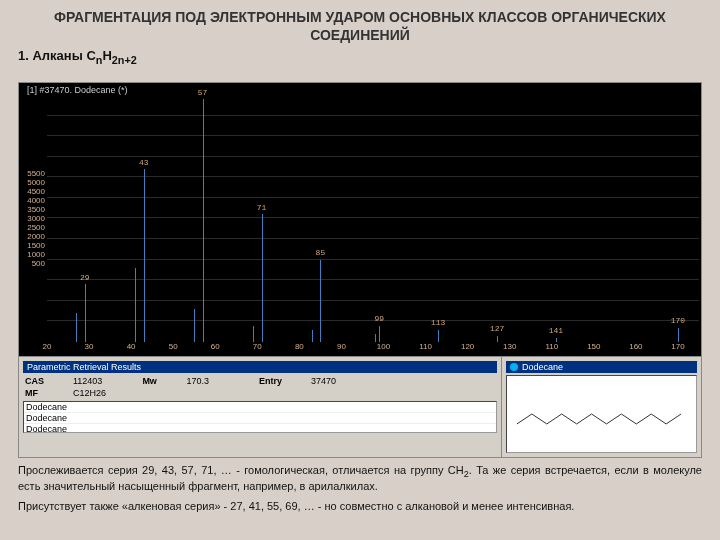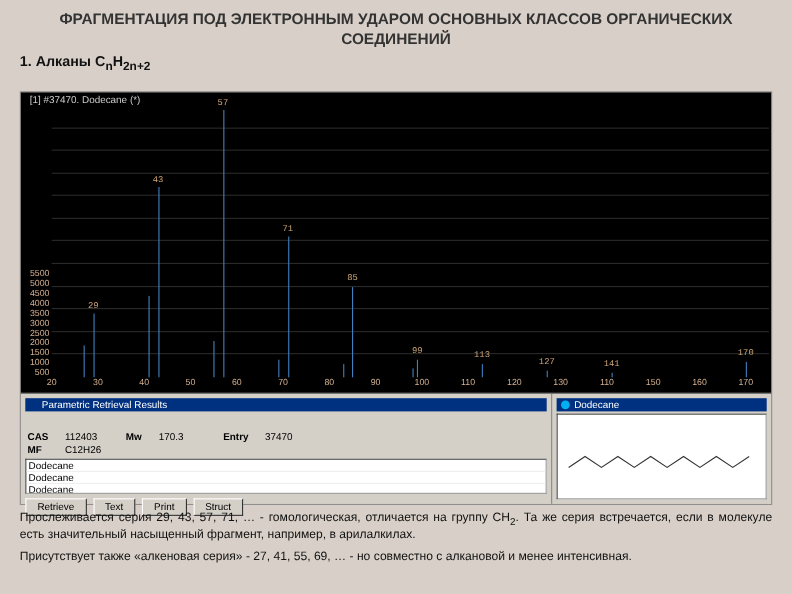--- a/index.html
+++ b/index.html
@@ -38,39 +38,39 @@
     border-bottom: 1px solid #888;
     overflow: hidden;
   }
   .chart-header {
     position: absolute; top: 2px; left: 4px;
     color: #ccc; font-size: 9px;
     background: rgba(0,0,0,0.5);
     padding: 0 4px;
   }
   .y-axis { position: absolute; left: 0; top: 12px; bottom: 14px;
-            display: flex; flex-direction: column; justify-content: flex-end;
+            display: flex; flex-direction: column; justify-content: center;
             color: #d4b090; font-size: 8px; padding-left: 2px; width: 26px; }
   .y-axis span { text-align: right; }
   .plot { position: absolute; left: 28px; right: 2px; top: 12px; bottom: 14px; }
   .grid-h { position:absolute; left:0; right:0; height:1px; background:#2a2a2a; }
   .bar { position:absolute; bottom:0; width:1px; background:#4080c0; }
   .peak-label { position:absolute; color:#d0a878; font-size:8px; transform:translateX(-50%);font-family:Liberation Mono, monospace; }
   .x-axis { position:absolute; left:28px; right:2px; bottom:0; height:14px;
             color:#d4b090; font-size:8px; }
   .x-tick { position:absolute; transform:translateX(-50%); }
 
   .lower-pane {
     display: flex; background:#d4d0c8; height: 100px;
   }
   .info-left {
     flex: 1; padding: 4px; font-size:9px; color:#000;
   }
-  .info-header { background:#003080; color:#fff; font-size:9px; padding:1px 15px; margin-bottom:17px; }
-  .info-row { display:flex; gap:6px; padding:1px 2px; }
+  .info-header { background:#003080; color:#fff; font-size:9px; padding:1px 4px; margin-bottom:2px; }
+  .info-row { display:flex; gap:20px; padding:1px 2px; }
   .info-row .lbl { width:28px; font-weight:bold; }
   .list-box { background:#fff; border:1px inset #999; height:32px; margin:2px 0 4px; font-size:9px; overflow:hidden;}
   .list-box div { padding:0 2px; border-bottom:1px solid #eee; }
   .btn-row { display:flex; gap:6px; }
   .win-btn { background:#d4d0c8; border:1px outset #fff; border-right-color:#888; border-bottom-color:#888;
              font-size:9px; padding:2px 10px; cursor:pointer; }
 
   .struct-panel {
     width: 200px; border-left:1px solid #888; padding:4px; display:flex; flex-direction:column;
   }
@@ -183,26 +183,20 @@
       </div>
       <div class="info-row">
         <span class="lbl">MF</span>
         <span>C12H26</span>
       </div>
       <div class="list-box" id="listbox">
           <div>Dodecane</div>
           <div>Dodecane</div>
           <div>Dodecane</div>
         </div>
-      <div class="btn-row">
-        <button class="win-btn">Retrieve</button>
-        <button class="win-btn">Text</button>
-        <button class="win-btn">Print</button>
-        <button class="win-btn">Struct</button>
-      </div>
     </div>
     <div class="struct-panel">
       <div class="struct-header">
         <span class="dot"></span>
         <span>Dodecane</span>
       </div>
       <div class="struct-view">
         <svg width="100%" height="100%" viewBox="0 0 190 70">
           <polyline points="10,45 25,35 40,45 55,35 70,45 85,35 100,45 115,35 130,45 145,35 160,45 175,35" stroke="#333" stroke-width="1" fill="none"></polyline>
         </svg>

